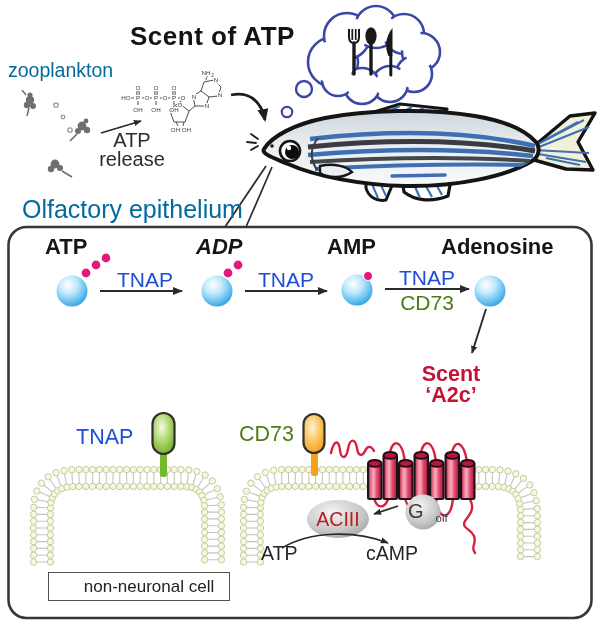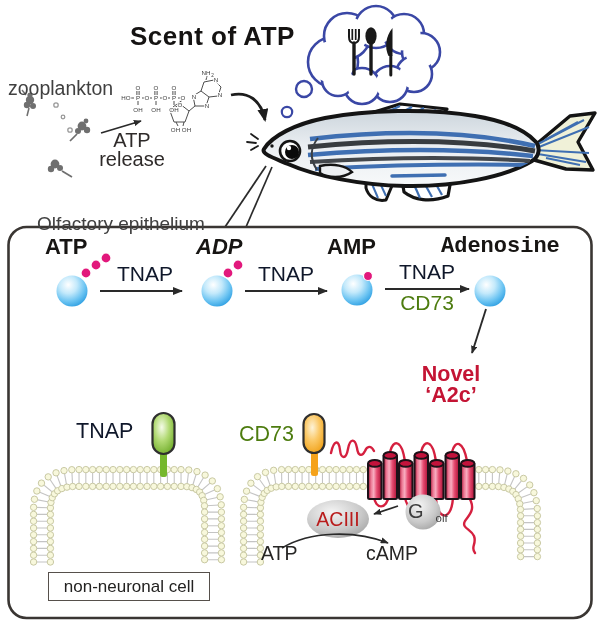--- a/index.html
+++ b/index.html
@@ -1,32 +1,32 @@
 <!DOCTYPE html>
 <html><head>
 <meta charset="utf-8">
 <style>
   html,body{margin:0;padding:0;background:#fff;}
   .stage{position:relative;width:600px;height:625px;overflow:hidden;background:#fff;
          font-family:"Liberation Sans",sans-serif;border-radius:31px;}
   .stage svg{position:absolute;left:0;top:0;}
   .s{position:absolute;white-space:nowrap;}
   .ctr{text-align:center;}
-  .green{color:#0f172a;}
+  .green{color:#1d4ed8;margin-top:6px;}
   .orange{color:#4d7c0f;}
   .red{color:#c41434;}
   .title{font-size:26px;font-weight:bold;color:#151312;letter-spacing:.5px;}
-  .plain{color:#404040;margin-top:18px;}
+  .plain{color:#0369a1;}
   .met{font-size:22px;font-weight:bold;color:#171513;}
   .enz{font-size:21px;}
   .novel{font-size:21.5px;font-weight:bold;line-height:20.5px;}
   .protlbl{font-size:21.5px;}
   .small-lbl{font-size:19.5px;color:#262524;}
   .cellbox{border:1.6px solid #56504b;background:#fff;color:#232221;
-           display:flex;align-items:center;justify-content:center;}
+           display:flex;align-items:center;justify-content:center;padding-left:20px;}
   sub.golf{font-size:11.5px;vertical-align:-4px;margin-left:12px;}
 </style>
 </head>
 <body>
 
 <div class="stage">
 
 <svg width="600" height="625" viewBox="0 0 600 625">
   <defs>
     <radialGradient id="sphereG" cx="38%" cy="30%" r="75%">
@@ -634,34 +634,34 @@
 </svg>
 
 <div class="s title" style="left:130px;top:21px;">Scent of ATP</div>
 <div class="s plain" style="left:8px;top:59px;font-size:19.5px;">zooplankton</div>
 
 <div class="s ctr" style="left:96px;top:131px;width:72px;color:#2f2b2a;font-size:20px;line-height:19px;">
   <div>ATP</div>
   <div>release</div>
 </div>
 
-<div class="s plain" style="left:37px;top:195px;font-size:19px;">Olfactory epithelium</div>
+<div class="s plain" style="left:22px;top:195px;font-size:25px;">Olfactory epithelium</div>
 
 <div class="s met" style="left:45px;top:234px;">ATP</div>
 <div class="s met" style="left:196px;top:234px;font-style:italic;">ADP</div>
 <div class="s met" style="left:327px;top:234px;">AMP</div>
-<div class="s met" style="left:441px;top:234px;font-family:Liberation Mono, monospace;">Adenosine</div>
+<div class="s met" style="left:441px;top:234px;">Adenosine</div>
 
 <div class="s enz green ctr" style="left:112px;top:262px;width:66px;">TNAP</div>
 <div class="s enz green ctr" style="left:253px;top:262px;width:66px;">TNAP</div>
 <div class="s enz green ctr" style="left:394px;top:260px;width:66px;">TNAP</div>
 <div class="s enz orange ctr" style="left:394px;top:291px;width:66px;">CD73</div>
 
 <div class="s novel red ctr" style="left:331px;top:364px;width:240px;">
-  <div>Novel</div>
+  <div>Scent</div>
   <div>‘A2c’</div>
 </div>
 
 <div class="s protlbl green" style="left:76px;top:419px;">TNAP</div>
 <div class="s protlbl orange" style="left:239px;top:422px;">CD73</div>
 
 <div class="s ctr" style="left:303px;top:508px;width:70px;font-size:19.5px;color:#b91c1c;">ACIII</div>
 <div class="s" style="left:408px;top:500px;font-size:20px;color:#3d3d3d;"><span>G</span><sub class="golf">olf</sub></div>
 <div class="s small-lbl" style="left:261px;top:542px;">ATP</div>
 <div class="s small-lbl" style="left:366px;top:542px;">cAMP</div>

